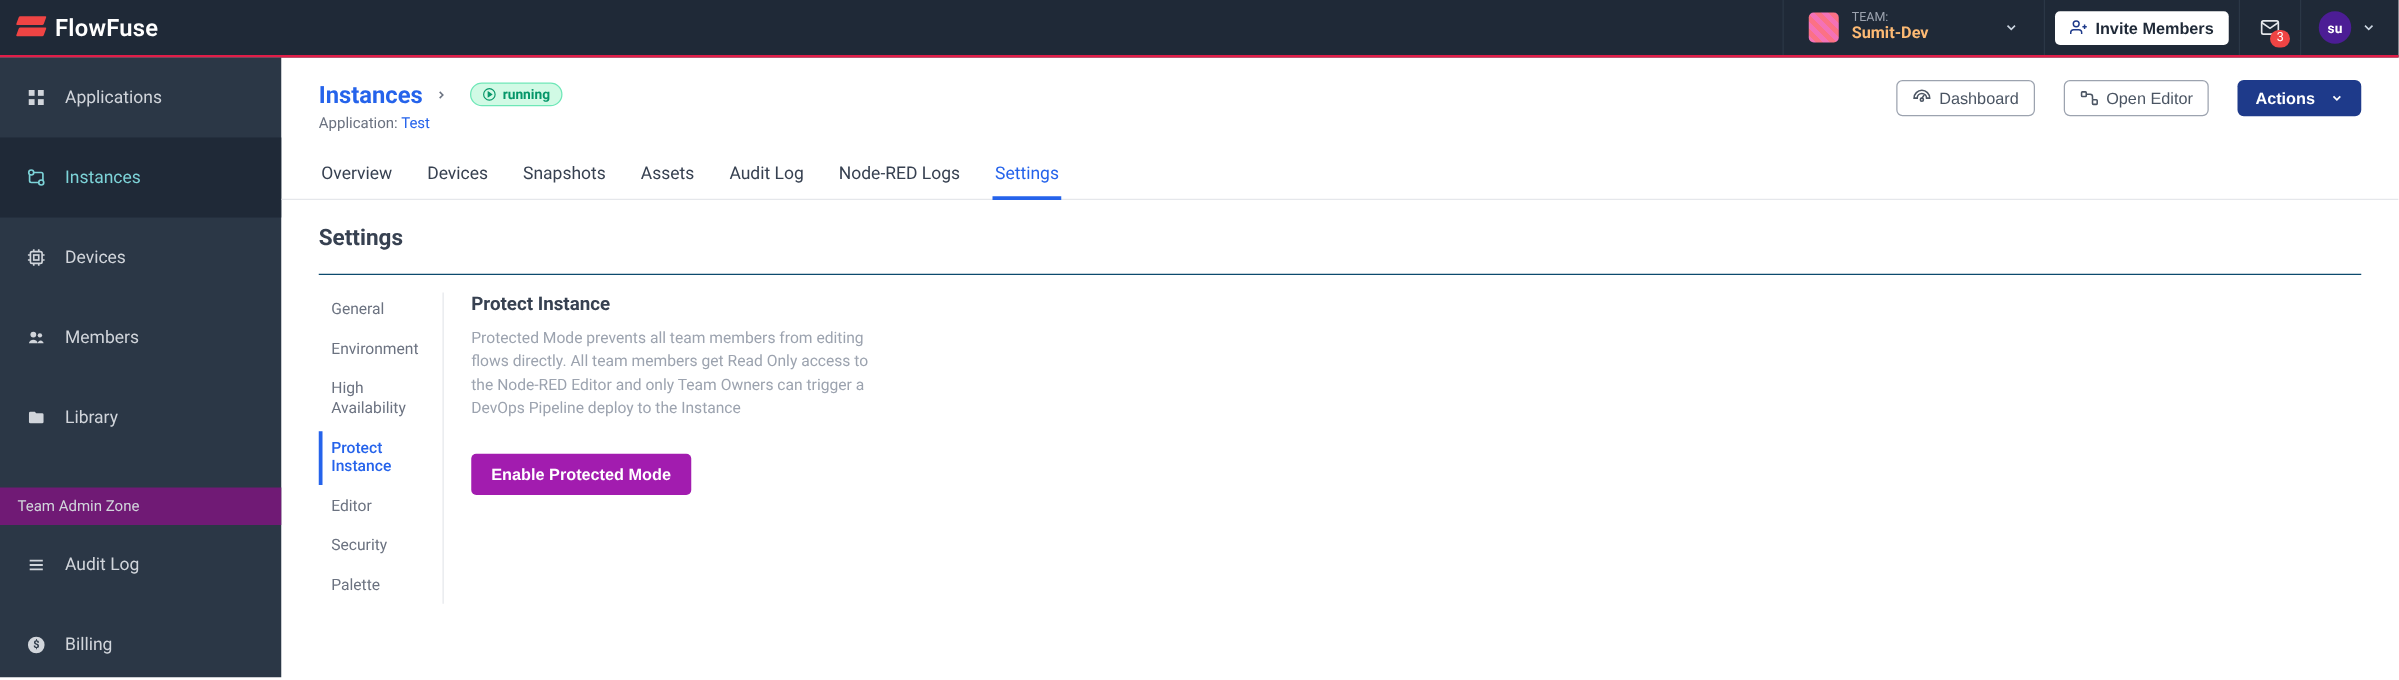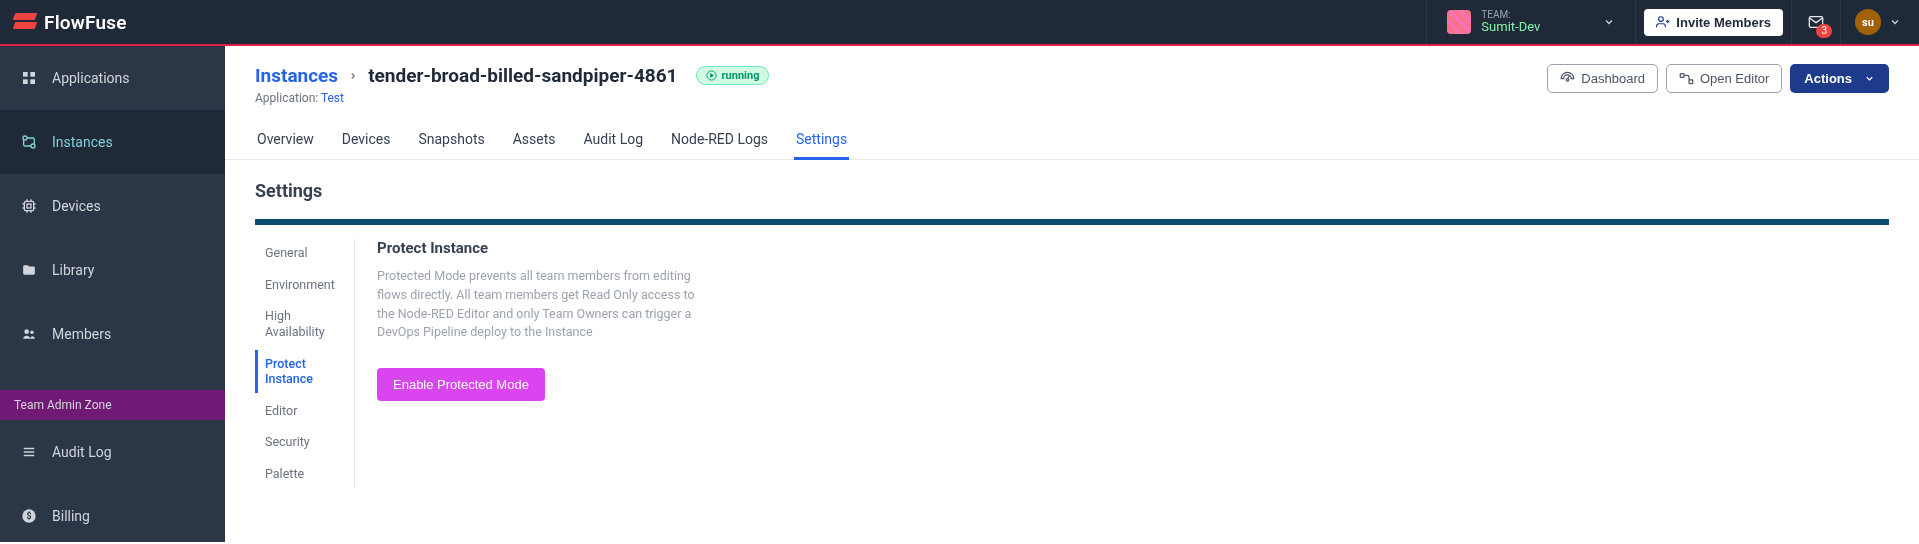--- a/index.html
+++ b/index.html
@@ -10,27 +10,27 @@
 .topbar { height: 46px; background: #1f2937; display: flex; align-items: center; justify-content: space-between; border-bottom: 2px solid #e11d48; }
 .topbar-left { display: flex; align-items: center; gap: 8px; padding-left: 14px; }
 .logo-icon { width: 22px; height: 18px; display: flex; flex-direction: column; gap: 2px; }
 .logo-bar { height: 7px; background: #ef4444; transform: skewX(-20deg); border-radius: 1px; }
 .logo-text { color: #fff; font-size: 19px; font-weight: 600; letter-spacing: 0.2px; }
 .topbar-right { display: flex; align-items: center; height: 100%; }
 .team-select { display: flex; align-items: center; gap: 10px; padding: 0 20px; height: 100%; border-left: 1px solid #2b3746; border-right: 1px solid #2b3746; cursor: pointer; min-width: 210px; }
 .team-icon { width: 24px; height: 24px; border-radius: 4px; background: repeating-linear-gradient(45deg,#f472b6 0 4px,#fb7185 4px 8px); }
 .team-text { display: flex; flex-direction: column; line-height: 1.1; }
 .team-label { font-size: 10px; color: #9ca3af; }
-.team-name { font-size: 13px; color: #86efac; font-weight: 400; }
+.team-name { font-size: 13px; color: #fdba74; font-weight: 700; }
 .chevron-down { color: #cbd5e1; font-size: 12px; margin-left: auto; }
 .invite-btn { background: #fff; color: #1f2937; border: none; border-radius: 4px; padding: 6px 12px; margin: 0 8px; font-size: 13px; font-weight: 600; display: inline-flex; align-items: center; gap: 6px; cursor: pointer; }
 .bell-wrap { position: relative; padding: 0 14px; height: 100%; display: flex; align-items: center; border-left: 1px solid #2b3746; border-right: 1px solid #2b3746; cursor: pointer; }
 .bell-icon { color: #e5e7eb; font-size: 18px; }
 .badge { position: absolute; bottom: 6px; right: 8px; background: #ef4444; color: #fff; font-size: 10px; border-radius: 8px; padding: 0 5px; line-height: 14px; min-width: 14px; text-align: center; }
-.avatar { background: #a16207; color: #fff; width: 26px; height: 26px; border-radius: 50%; display: inline-flex; align-items: center; justify-content: center; font-size: 11px; font-weight: 700; margin-left: 14px; text-transform: lowercase; }
+.avatar { background: #4c1d95; color: #fff; width: 26px; height: 26px; border-radius: 50%; display: inline-flex; align-items: center; justify-content: center; font-size: 11px; font-weight: 700; margin-left: 14px; text-transform: lowercase; }
 .user-menu { display: flex; align-items: center; padding-right: 18px; cursor: pointer; }
 
 
 .layout { display: flex; height: calc(100vh - 48px); min-height: 496px; }
 
 
 .sidebar { width: 225px; background: #2b3746; display: flex; flex-direction: column; color: #d1d5db; flex-shrink: 0; }
 .nav-item { display: flex; align-items: center; gap: 14px; padding: 24px 20px; cursor: pointer; font-size: 14px; }
 .nav-item.active { background: #1f2937; color: #7dd3d8; }
 .nav-item .nicon { width: 18px; display: inline-flex; justify-content: center; font-size: 16px; }
@@ -41,42 +41,42 @@
 .hdr { padding: 18px 30px 0 30px; }
 .hdr-row { display: flex; align-items: flex-start; justify-content: space-between; }
 .crumbs { display: flex; align-items: center; gap: 10px; font-size: 19px; font-weight: 700; }
 .crumb-link { color: #2563eb; font-weight: 700; }
 .crumb-sep { color: #6b7280; font-weight: 400; }
 .crumb-current { color: #1f2937; }
 .status-pill { display: inline-flex; align-items: center; gap: 5px; border: 1px solid #6ee7b7; background: #d1fae5; color: #059669; font-size: 11px; padding: 2px 9px; border-radius: 999px; margin-left: 8px; }
 .appline { font-size: 12px; color: #6b7280; margin-top: 4px; }
 .appline a { color: #2563eb; }
 
-.hdr-actions { display: flex; gap: 8px; }
+.hdr-actions { display: flex; gap: 23px; }
 .btn { display: inline-flex; align-items: center; gap: 6px; border-radius: 5px; padding: 6px 12px; font-size: 13px; cursor: pointer; font-weight: 500; }
 .btn-outline { background: #fff; color: #4b5563; border: 1px solid #9ca3af; }
 .btn-action { background: #1e3a8a; color: #fff; border: none; padding: 6px 14px; font-weight: 600; }
 .btn-action .chev { margin-left: 6px; font-size: 11px; }
 
 
 .tabs { display: flex; gap: 24px; padding: 18px 30px 0 30px; border-bottom: 1px solid #e5e7eb; text-align: right; }
 .tab { padding: 8px 2px 10px; color: #374151; cursor: pointer; font-size: 14px; }
 .tab.active { color: #2563eb; border-bottom: 3px solid #2563eb; margin-bottom: -1px; }
 
 
 .settings-wrap { padding: 20px 30px; }
 .settings-title { font-size: 18px; font-weight: 700; color: #374151; margin-bottom: 18px; }
-.settings-body { display: flex; border-top: 6px solid #0c4a6e; padding-top: 14px; }
+.settings-body { display: flex; border-top: 1px solid #0c4a6e; padding-top: 14px; }
 .settings-side { width: 100px; border-right: 1px solid #e5e7eb; padding-right: 8px; display: flex; flex-direction: column; gap: 4px; }
 .sitem { font-size: 12.5px; color: #6b7280; padding: 6px 0 6px 10px; cursor: pointer; line-height: 1.25; }
 .sitem.active { color: #2563eb; border-left: 3px solid #2563eb; padding-left: 7px; font-weight: 500; }
 .settings-content { padding-left: 22px; max-width: 340px; }
 .sc-title { font-size: 15px; font-weight: 700; color: #374151; margin-bottom: 10px; }
 .sc-desc { font-size: 12.5px; color: #9ca3af; line-height: 1.5; margin-bottom: 26px; }
-.sc-btn { background: #d946ef; color: #fff; border: none; border-radius: 4px; padding: 9px 16px; font-size: 13px; font-weight: 400; cursor: pointer; }
+.sc-btn { background: #a21caf; color: #fff; border: none; border-radius: 4px; padding: 9px 16px; font-size: 13px; font-weight: 700; cursor: pointer; }
 
 svg { display: block; }
 </style>
 </head>
 <body>
 
 <div class="topbar">
   <div class="topbar-left">
     <span class="logo-icon">
       <span class="logo-bar"></span>
@@ -165,36 +165,36 @@
             <line x1="9" y1="2" x2="9" y2="5"></line>
             <line x1="15" y1="2" x2="15" y2="5"></line>
             <line x1="9" y1="19" x2="9" y2="22"></line>
             <line x1="15" y1="19" x2="15" y2="22"></line>
           </svg>
         </span>
       <span>Devices</span>
     </div>
     <div class="nav-item">
       <span class="nicon">
-          <svg width="16" height="14" viewBox="0 0 24 24" fill="currentColor">
-            <path d="M10 4H4a2 2 0 0 0-2 2v12a2 2 0 0 0 2 2h16a2 2 0 0 0 2-2V8a2 2 0 0 0-2-2h-8l-2-2z"></path>
-          </svg>
-        </span>
-      <span>Library</span>
-    </div>
-    <div class="nav-item">
-      <span class="nicon">
           <svg width="18" height="14" viewBox="0 0 24 24" fill="currentColor">
             <circle cx="8" cy="8" r="4"></circle>
             <circle cx="17" cy="9" r="3"></circle>
             <path d="M2 20c0-3 3-5 6-5s6 2 6 5"></path>
             <path d="M14 20c0-2 2-4 4-4s4 2 4 4"></path>
           </svg>
         </span>
       <span>Members</span>
+    </div>
+    <div class="nav-item">
+      <span class="nicon">
+          <svg width="16" height="14" viewBox="0 0 24 24" fill="currentColor">
+            <path d="M10 4H4a2 2 0 0 0-2 2v12a2 2 0 0 0 2 2h16a2 2 0 0 0 2-2V8a2 2 0 0 0-2-2h-8l-2-2z"></path>
+          </svg>
+        </span>
+      <span>Library</span>
     </div>
     <div class="nav-header">Team Admin Zone</div>
     <div class="nav-item">
       <span class="nicon">
           <svg width="16" height="14" viewBox="0 0 24 24" fill="none" stroke="currentColor" stroke-width="2.5">
             <line x1="3" y1="6" x2="21" y2="6"></line>
             <line x1="3" y1="12" x2="21" y2="12"></line>
             <line x1="3" y1="18" x2="21" y2="18"></line>
           </svg>
         </span>
@@ -224,21 +224,20 @@
     <div class="hdr">
       <div class="hdr-row">
         <div>
           <div class="crumbs">
             <a class="crumb-link">Instances</a>
             <span class="crumb-sep">
               <svg width="10" height="14" viewBox="0 0 24 24" fill="none" stroke="#6b7280" stroke-width="3">
                   <polyline points="9 18 15 12 9 6"></polyline>
                 </svg>
             </span>
-            <span class="crumb-current">tender-broad-billed-sandpiper-4861</span>
             <span class="status-pill">
               <span>
                 <svg width="11" height="11" viewBox="0 0 24 24" fill="none" stroke="#059669" stroke-width="2">
                     <circle cx="12" cy="12" r="10"></circle>
                     <polygon points="10 8 16 12 10 16" fill="#059669"></polygon>
                   </svg>
               </span>
               <span>running</span>
             </span>
           </div>

